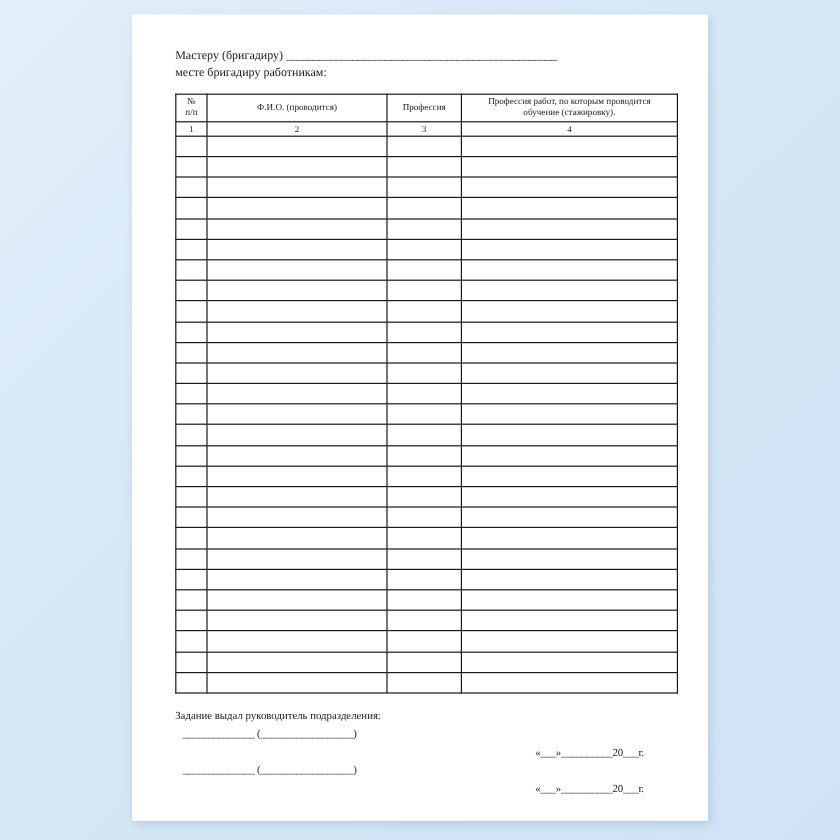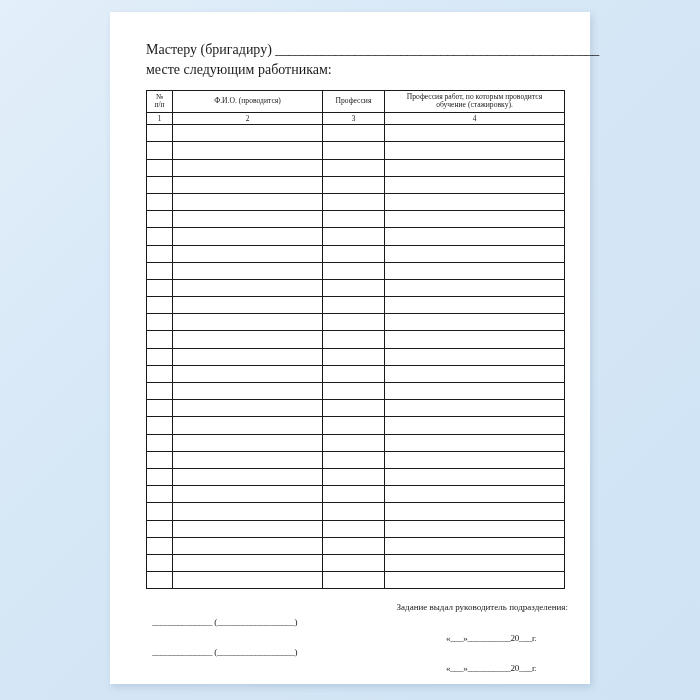--- a/index.html
+++ b/index.html
@@ -28,21 +28,21 @@
     background: #ffffff;
     box-shadow: 2px 3px 7px rgba(60, 90, 130, 0.18);
   }
   .page-inner {
     position: absolute;
     left: 36px;
     top: 28px;
     right: 22px;
   }
   .intro {
-    font-size: 14px;
+    font-size: 10px;
     line-height: 1.42;
     color: #1a1a1a;
   }
   .intro .line1 {
     white-space: nowrap;
   }
   .fill {
     letter-spacing: -0.4px;
   }
   table.main {
@@ -80,21 +80,20 @@
   .footer {
     margin-top: 13px;
     font-size: 9px;
     color: #1a1a1a;
   }
   .footer .blk {
     margin-bottom: 17px;
   }
   .footer .title {
     margin-bottom: 5px;
-    text-align: right;
   }
   .footer .row {
     position: relative;
     height: 13px;
   }
   .footer .sig {
     position: absolute;
     left: 6px;
     top: 0;
     letter-spacing: -0.2px;
@@ -111,21 +110,21 @@
 
 <div class="canvas">
   <div class="page">
     <div class="page-inner">
 
       <div class="intro">
         <div class="line1">
           <span>Мастеру (бригадиру)</span>
           <span class="fill">_________________________________________________</span>
         </div>
-        <div>месте следующим работникам:</div>
+        <div>месте бригадиру работникам:</div>
       </div>
 
       <table class="main">
         <colgroup>
           <col class="c1">
             <col class="c2">
             <col class="c3">
             <col class="c4">
         </colgroup>
         <thead>

